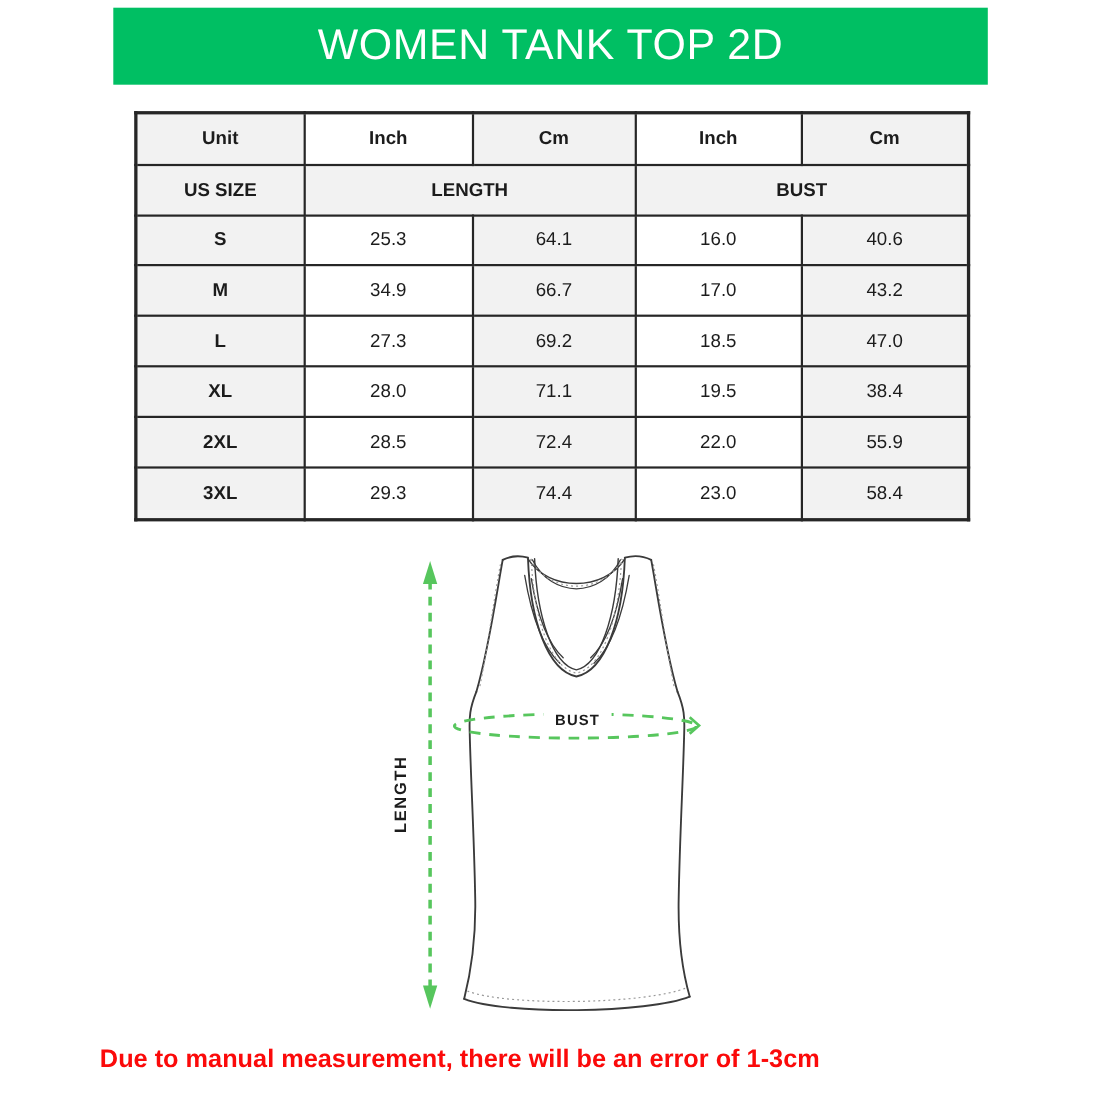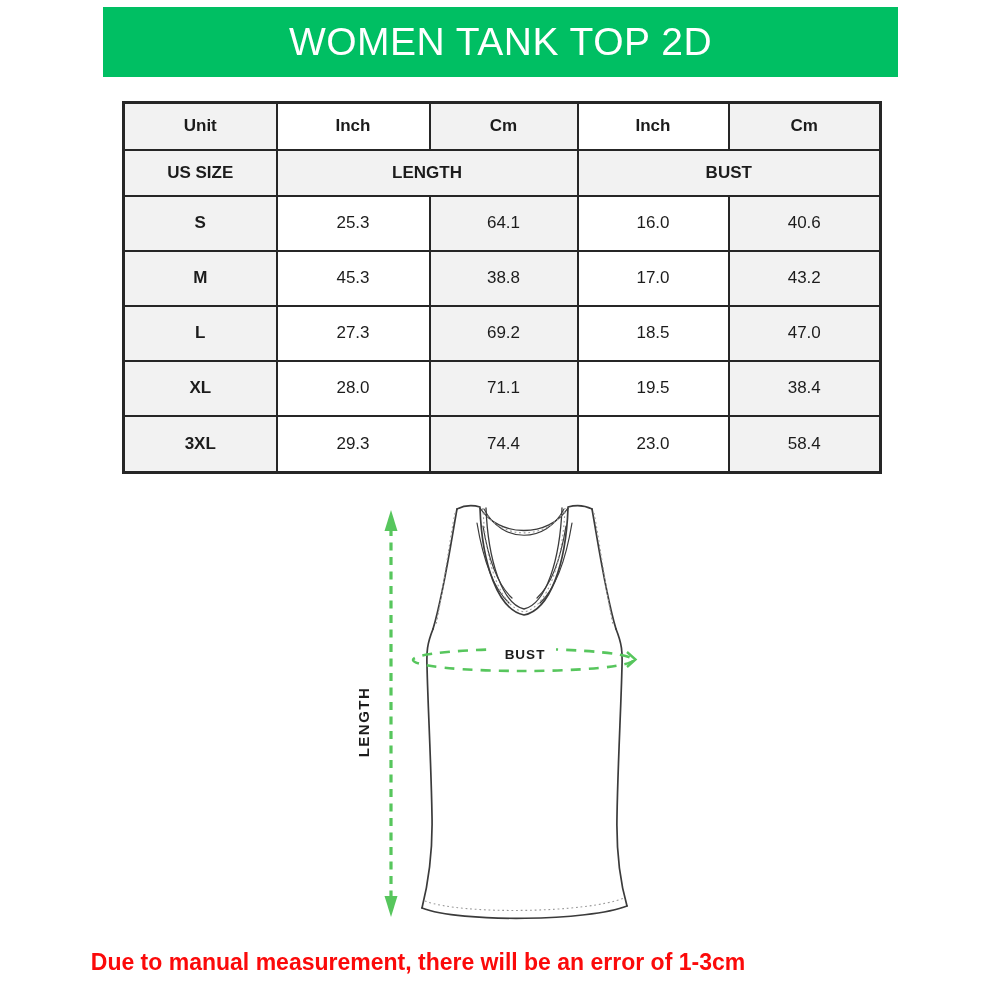--- a/index.html
+++ b/index.html
@@ -69,38 +69,45 @@
   <tbody>
     <tr>
       <td class="size-cell shaded">S</td>
       <td>25.3</td>
       <td class="shaded">64.1</td>
       <td>16.0</td>
       <td class="shaded">40.6</td>
     </tr>
     <tr>
       <td class="size-cell shaded">M</td>
-      <td>45.3</td>
-      <td class="shaded">38.8</td>
+      <td>34.9</td>
+      <td class="shaded">66.7</td>
       <td>17.0</td>
       <td class="shaded">43.2</td>
     </tr>
     <tr>
       <td class="size-cell shaded">L</td>
       <td>27.3</td>
       <td class="shaded">69.2</td>
       <td>18.5</td>
       <td class="shaded">47.0</td>
     </tr>
     <tr>
       <td class="size-cell shaded">XL</td>
       <td>28.0</td>
       <td class="shaded">71.1</td>
       <td>19.5</td>
       <td class="shaded">38.4</td>
+    </tr>
+    <tr>
+      <td class="size-cell shaded">2XL</td>
+      <td>28.5</td>
+      <td class="shaded">72.4</td>
+      <td>22.0</td>
+      <td class="shaded">55.9</td>
     </tr>
     <tr>
       <td class="size-cell shaded">3XL</td>
       <td>29.3</td>
       <td class="shaded">74.4</td>
       <td>23.0</td>
       <td class="shaded">58.4</td>
     </tr>
   </tbody>
 </table>

